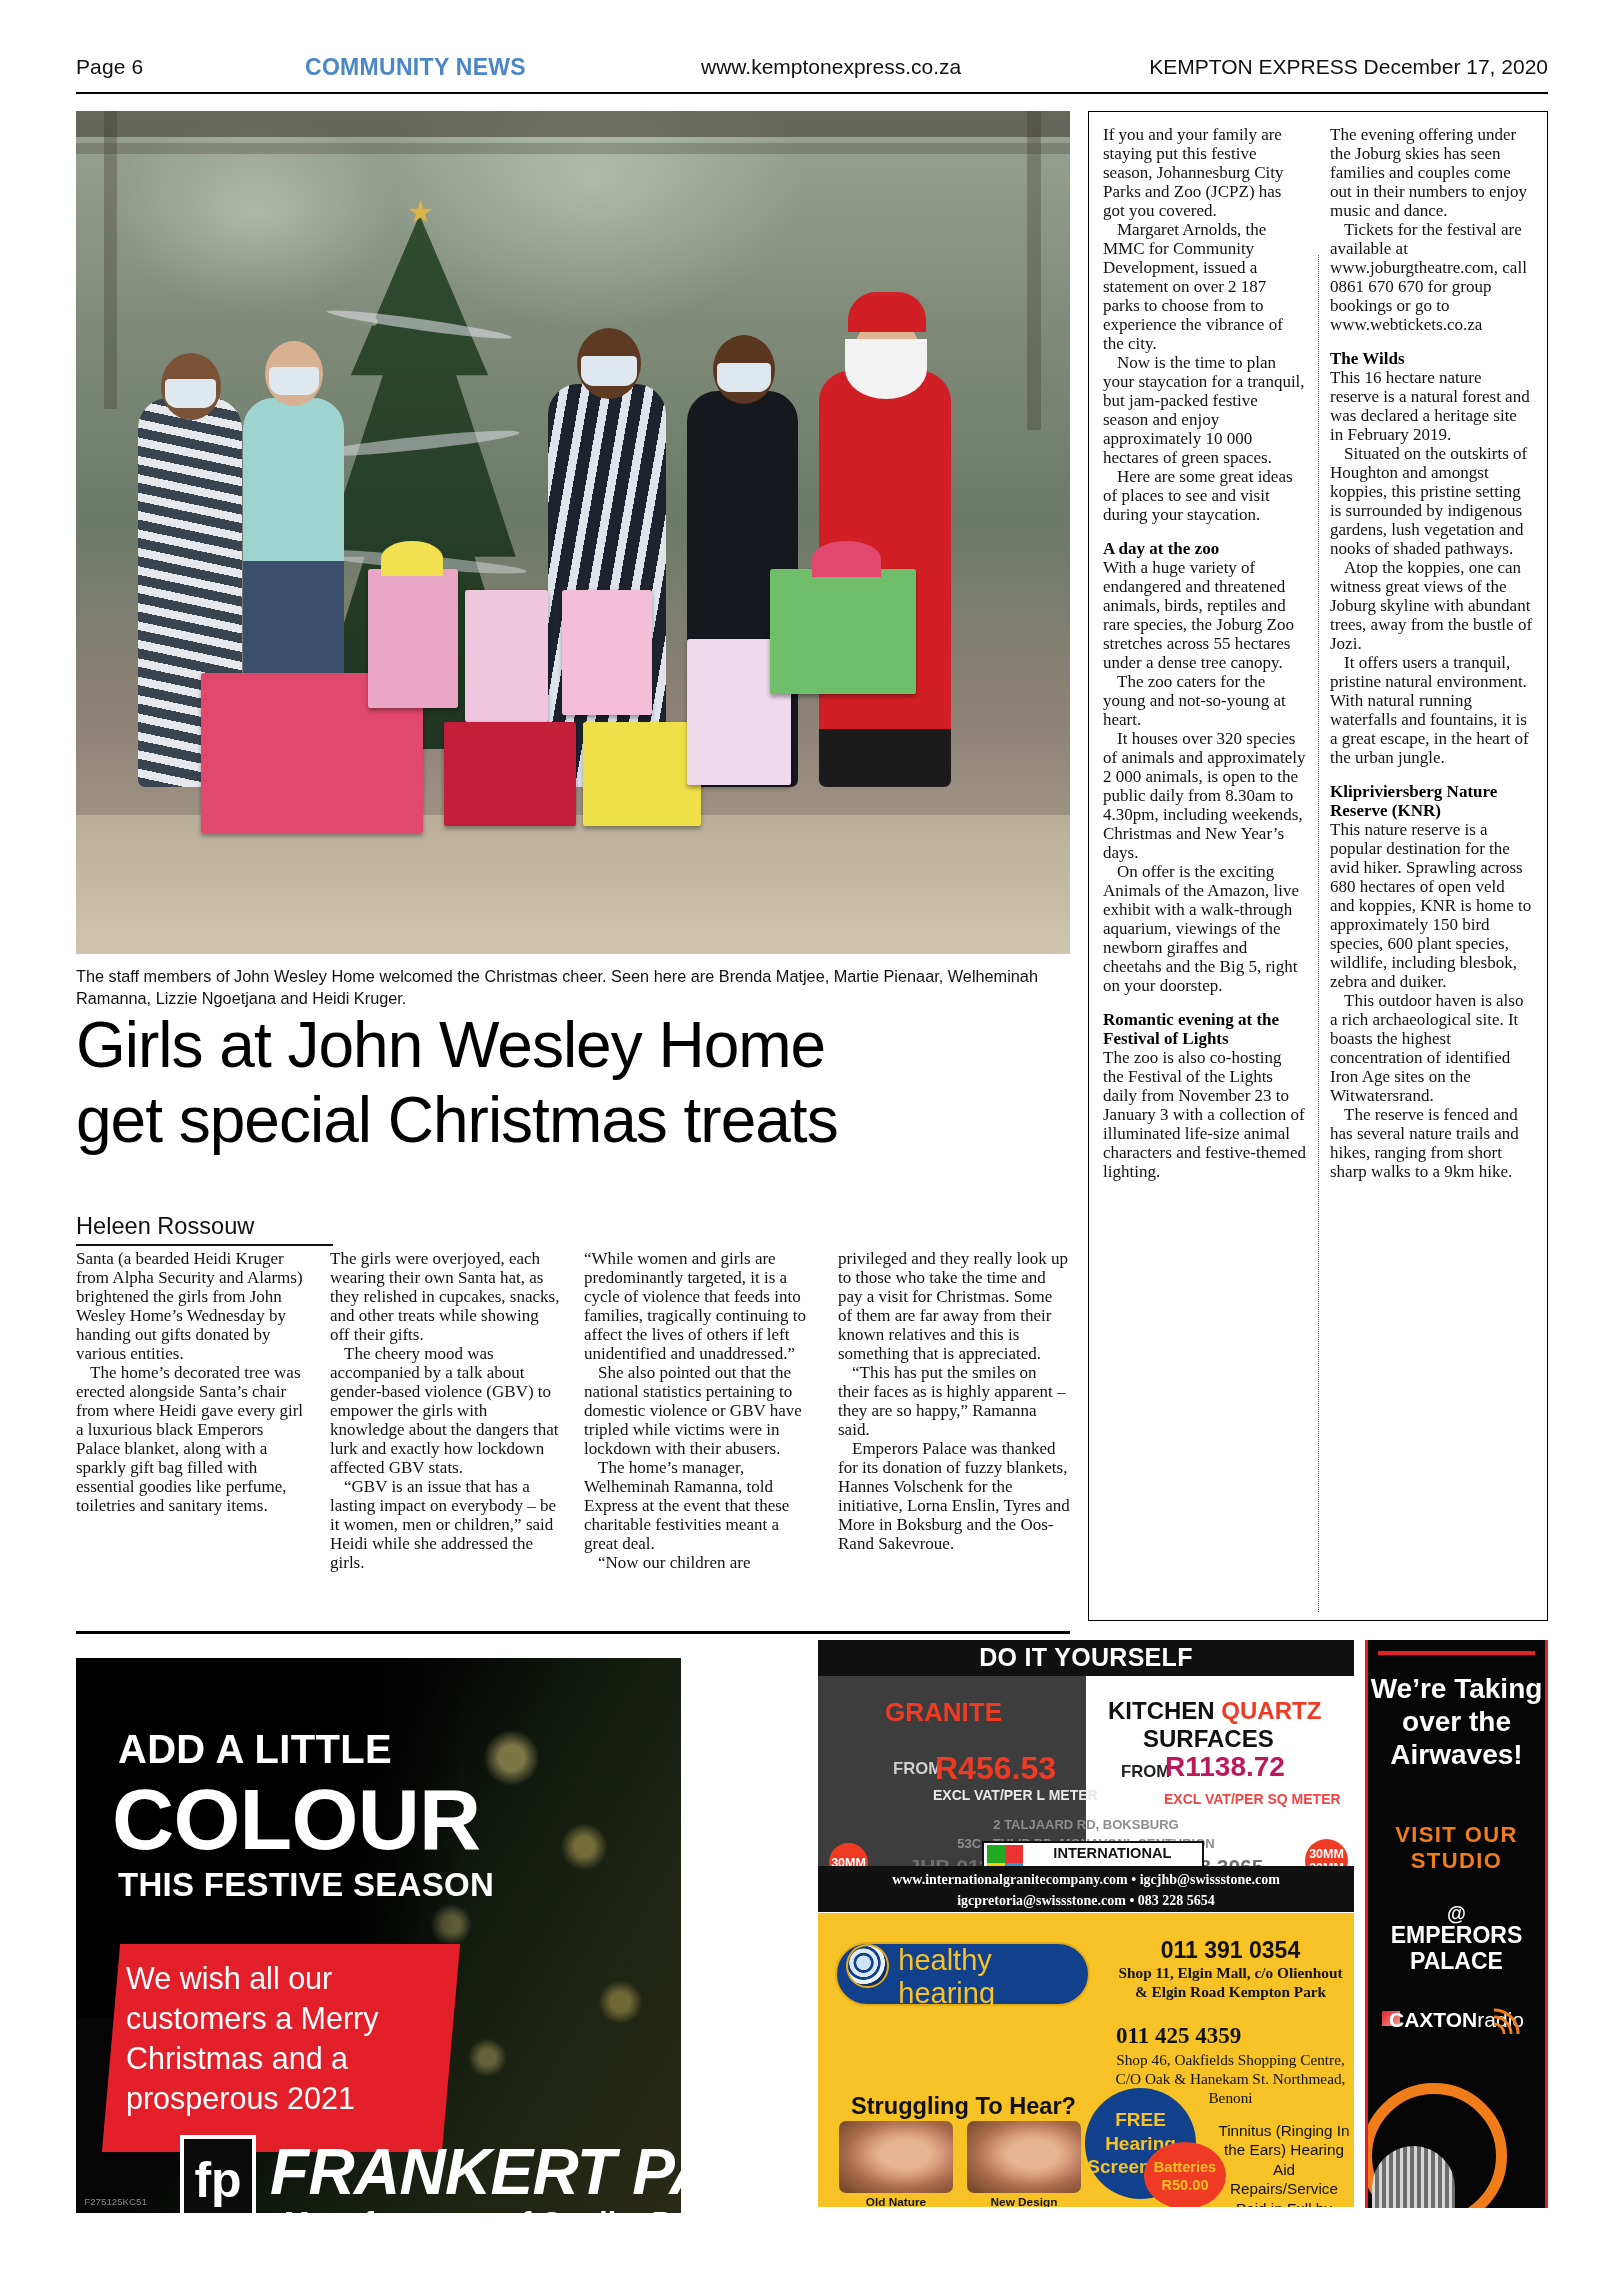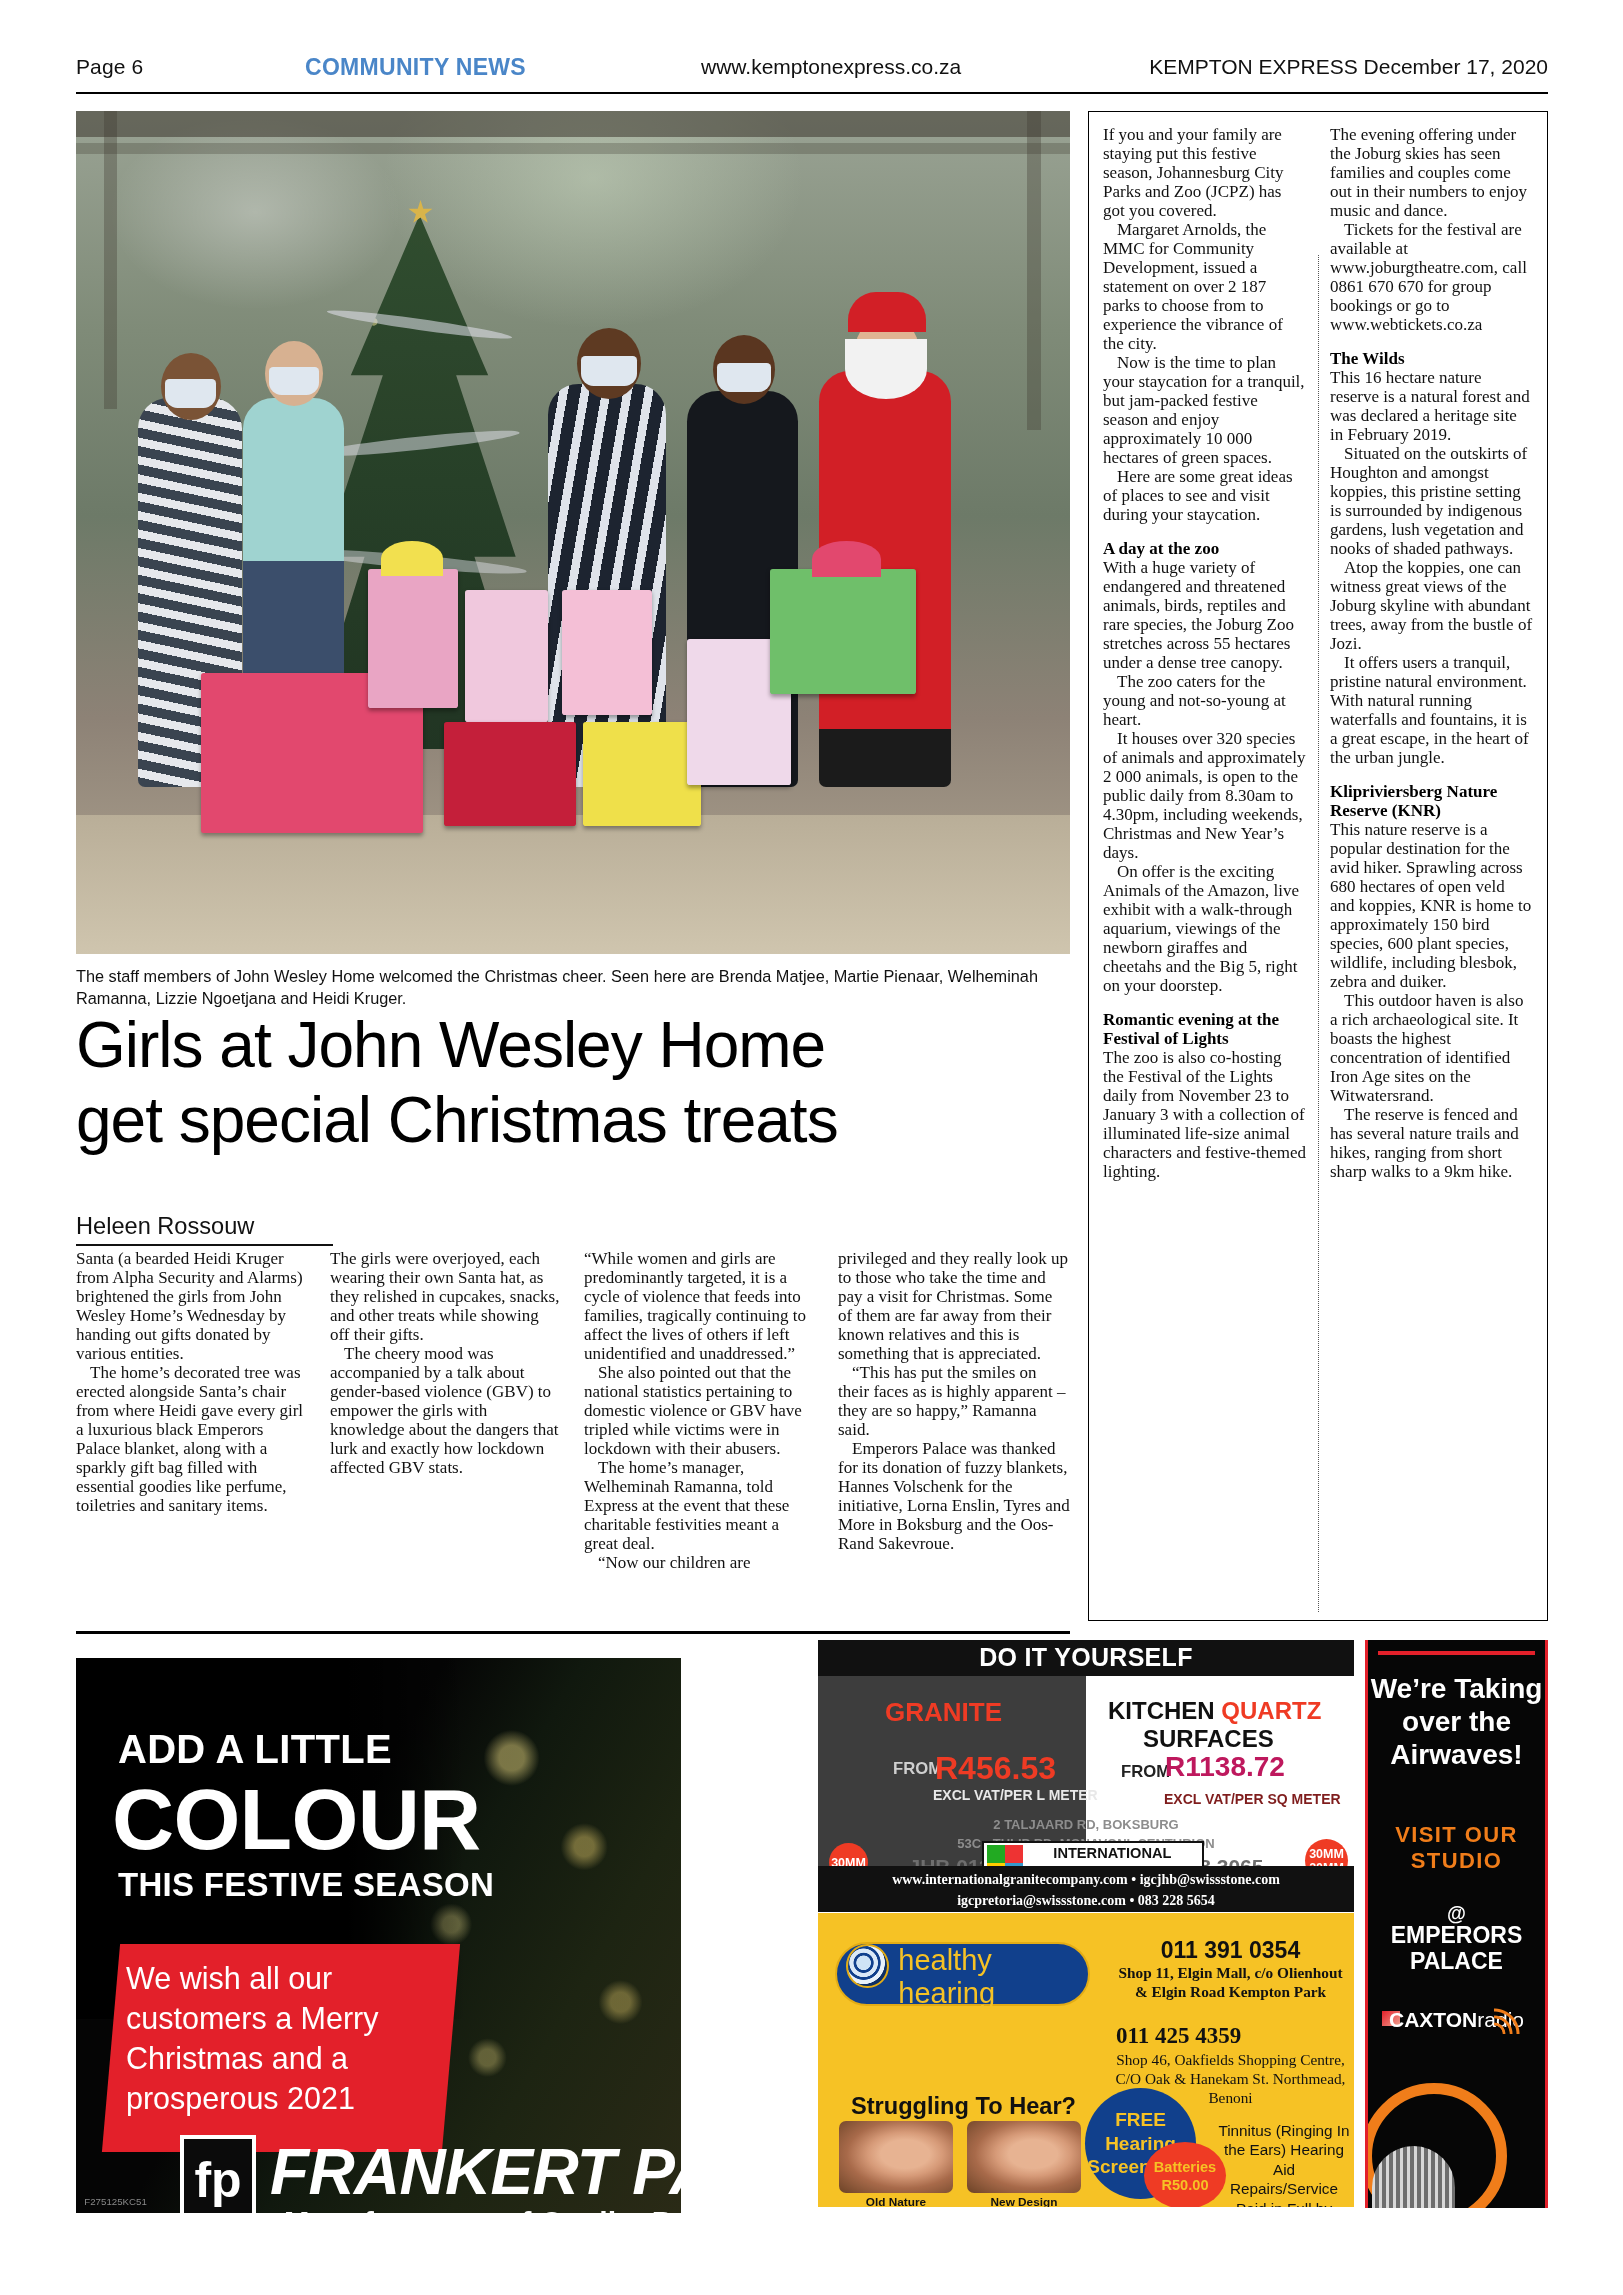--- a/index.html
+++ b/index.html
@@ -178,21 +178,21 @@
         font-family:"Liberation Sans", sans-serif; font-weight:700; font-size:14px; }
   .gr-kq { position:absolute; left:290px; top:57px; color:#111; white-space:nowrap;
         font-family:"Liberation Sans", sans-serif; font-weight:700; font-size:24px; }
   .gr-kq em { color:#ef3b24; font-style:normal; }
   .gr-surf { position:absolute; left:325px; top:85px; color:#111;
         font-family:"Liberation Sans", sans-serif; font-weight:700; font-size:24px; }
   .gr-from2 { position:absolute; left:303px; top:122px; color:#222;
         font-family:"Liberation Sans", sans-serif; font-weight:700; font-size:16.7px; }
   .gr-p2 { position:absolute; left:347px; top:111px; color:#be185d;
         font-family:"Liberation Sans", sans-serif; font-weight:700; font-size:28px; }
-  .gr-ex2 { position:absolute; left:346px; top:151px; color:#7f1d1d;
+  .gr-ex2 { position:absolute; left:346px; top:151px; color:#ef4444;
         font-family:"Liberation Sans", sans-serif; font-weight:700; font-size:14px; }
   .gr-addr { position:absolute; left:0; top:175px; width:100%; text-align:center;
         font-family:"Liberation Sans", sans-serif; font-weight:700; color:#8d8d8d; font-size:13px; line-height:19.4px; }
   .gr-tel { position:absolute; left:0; top:215px; width:100%; text-align:center;
         font-family:"Liberation Sans", sans-serif; font-weight:700; color:#6e6e6e; font-size:21px; }
   .gr-logobox { position:absolute; left:164px; top:201px; width:222px; height:43px;
         border:2.1px solid #111; background:#fff; display:flex; align-items:center; }
   .gr-chk { width:36px; height:36px; margin-left:2.8px; background:
         conic-gradient(#e33 0 25%, #39c 0 50%, #fc0 0 75%, #2a2 0 100%); }
   .gr-logotxt { flex:1; text-align:center; font-family:"Liberation Sans", sans-serif;
@@ -342,20 +342,21 @@
   <div class="byline">Heleen Rossouw</div>
 
   <div class="article-cols">
     <div class="acol">
         <p>Santa (a bearded Heidi Kruger from Alpha Security and Alarms) brightened the girls from John Wesley Home’s Wednesday by handing out gifts donated by various entities.</p>
         <p>The home’s decorated tree was erected alongside Santa’s chair from where Heidi gave every girl a luxurious black Emperors Palace blanket, along with a sparkly gift bag filled with essential goodies like perfume, toiletries and sanitary items.</p>
       </div>
     <div class="acol">
         <p>The girls were overjoyed, each wearing their own Santa hat, as they relished in cupcakes, snacks, and other treats while showing off their gifts.</p>
         <p>The cheery mood was accompanied by a talk about gender-based violence (GBV) to empower the girls with knowledge about the dangers that lurk and exactly how lockdown affected GBV stats.</p>
+        <p>“GBV is an issue that has a lasting impact on everybody – be it women, men or children,” said Heidi while she addressed the girls.</p>
       </div>
     <div class="acol">
         <p>“While women and girls are predominantly targeted, it is a cycle of violence that feeds into families, tragically continuing to affect the lives of others if left unidentified and unaddressed.”</p>
         <p>She also pointed out that the national statistics pertaining to domestic violence or GBV have tripled while victims were in lockdown with their abusers.</p>
         <p>The home’s manager, Welheminah Ramanna, told Express at the event that these charitable festivities meant a great deal.</p>
         <p>“Now our children are</p>
       </div>
     <div class="acol">
         <p>privileged and they really look up to those who take the time and pay a visit for Christmas. Some of them are far away from their known relatives and this is something that is appreciated.</p>
         <p>“This has put the smiles on their faces as is highly apparent – they are so happy,” Ramanna said.</p>

